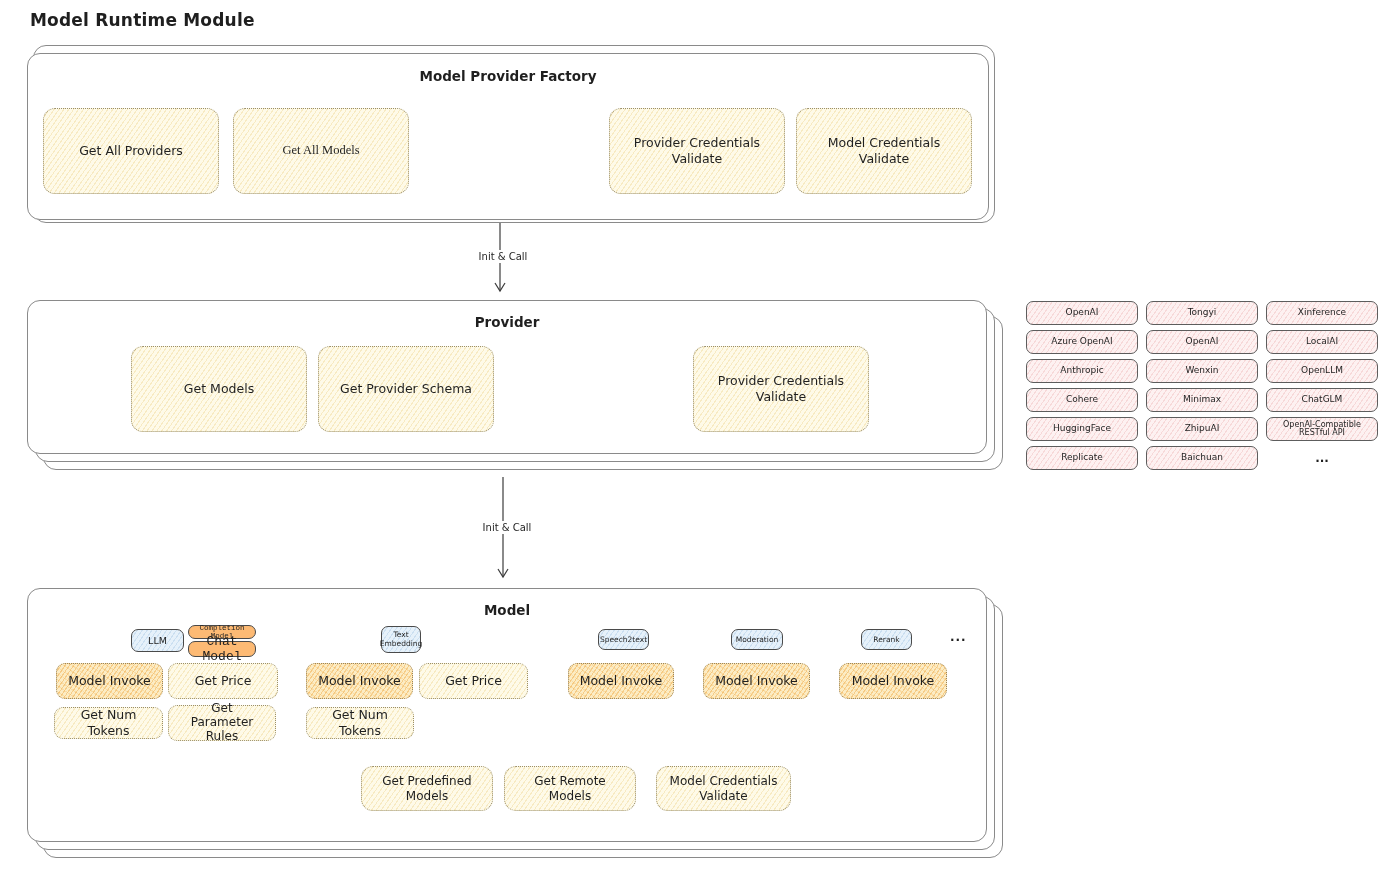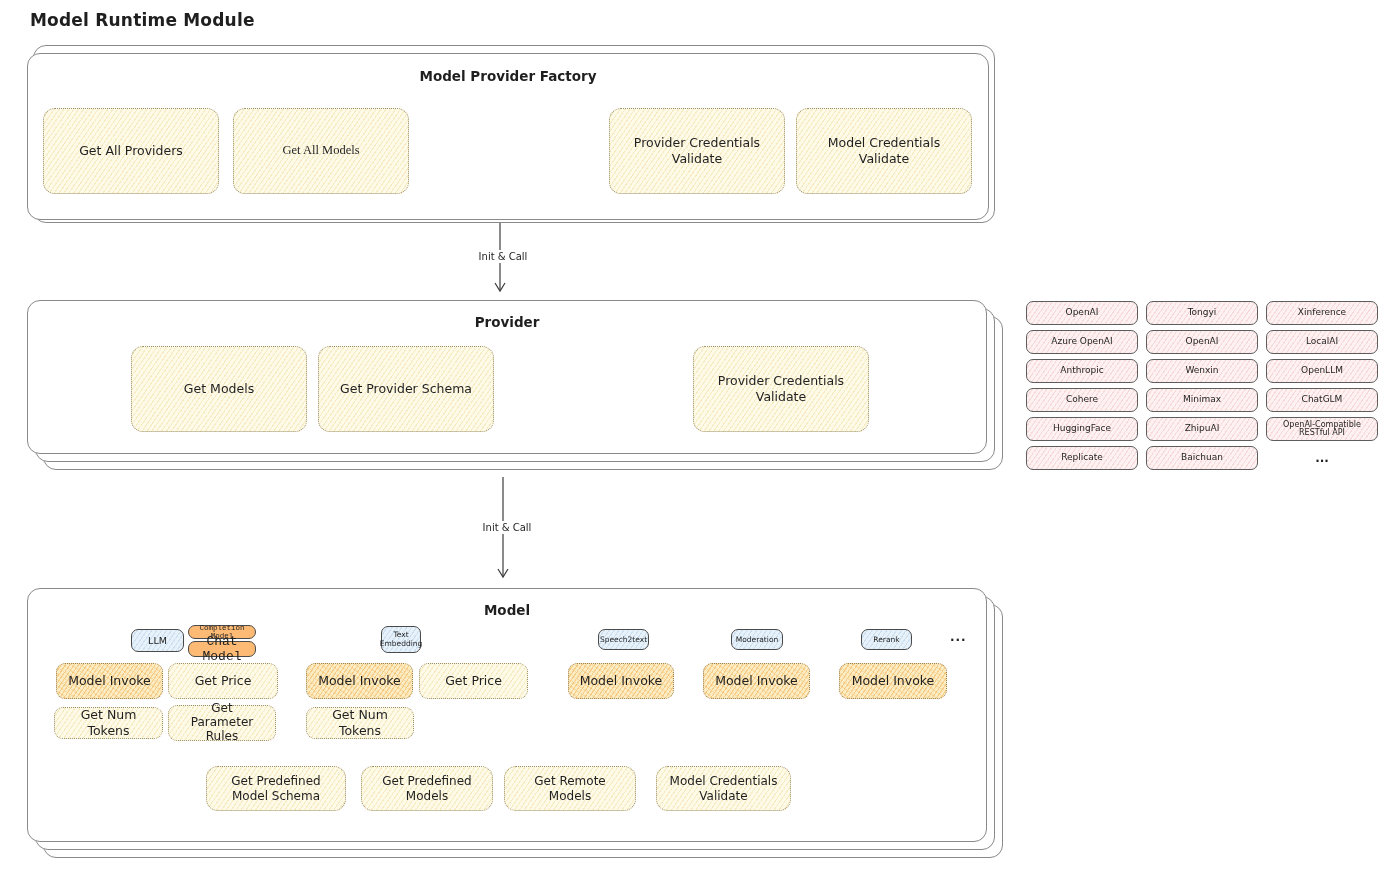--- a/index.html
+++ b/index.html
@@ -140,19 +140,18 @@
     <div class="box sketch-orange" style="left:278px;top:74px;width:107px;height:36px;border-radius:9px;">Model Invoke</div>
     <div class="box sketch-yellow" style="left:391px;top:74px;width:109px;height:36px;border-radius:9px;">Get Price</div>
     <div class="box sketch-orange" style="left:540px;top:74px;width:106px;height:36px;border-radius:9px;">Model Invoke</div>
     <div class="box sketch-orange" style="left:675px;top:74px;width:107px;height:36px;border-radius:9px;">Model Invoke</div>
     <div class="box sketch-orange" style="left:811px;top:74px;width:108px;height:36px;border-radius:9px;">Model Invoke</div>
 
     <div class="box sketch-yellow" style="left:26px;top:118px;width:109px;height:32px;border-radius:9px;">Get Num Tokens</div>
     <div class="box sketch-yellow" style="left:140px;top:116px;width:108px;height:36px;border-radius:9px;font-size:12px;line-height:1.15;">Get Parameter Rules</div>
     <div class="box sketch-yellow" style="left:278px;top:118px;width:108px;height:32px;border-radius:9px;">Get Num Tokens</div>
 
-    <div class="box sketch-yellow" style="left:178px;top:177px;width:140px;height:45px;font-size:12px;">Get Predefined Model Schema</div>
     <div class="box sketch-yellow" style="left:333px;top:177px;width:132px;height:45px;font-size:12px;">Get Predefined Models</div>
     <div class="box sketch-yellow" style="left:476px;top:177px;width:132px;height:45px;font-size:12px;">Get Remote Models</div>
     <div class="box sketch-yellow" style="left:628px;top:177px;width:135px;height:45px;font-size:12px;">Model Credentials Validate</div>
   </div>
 
 </div>
 
 </body></html>

